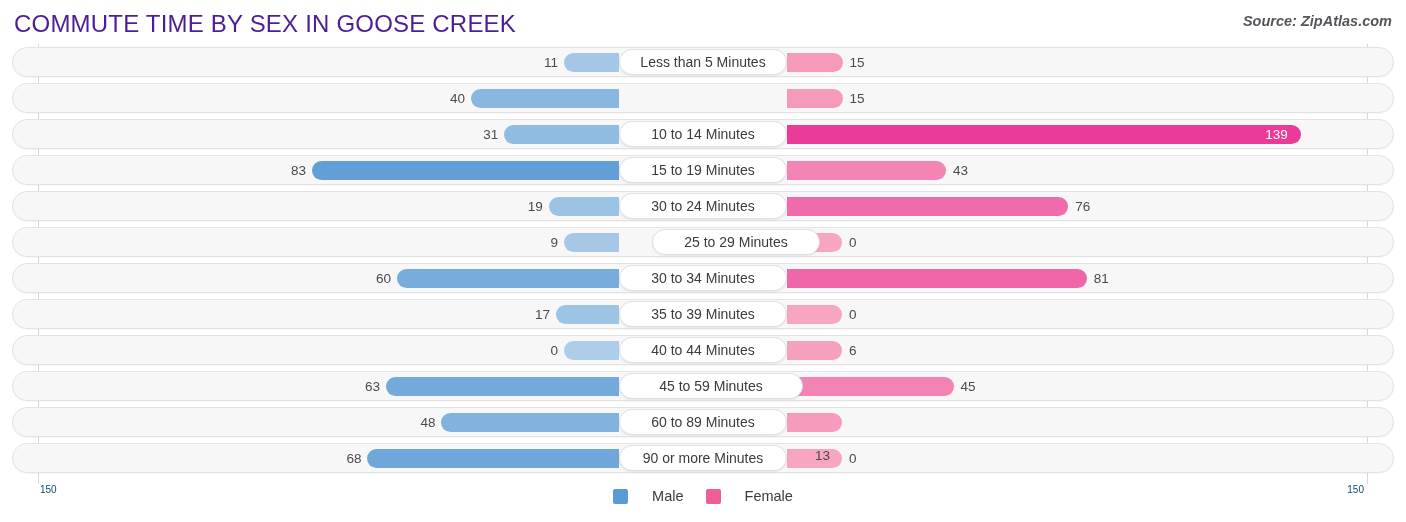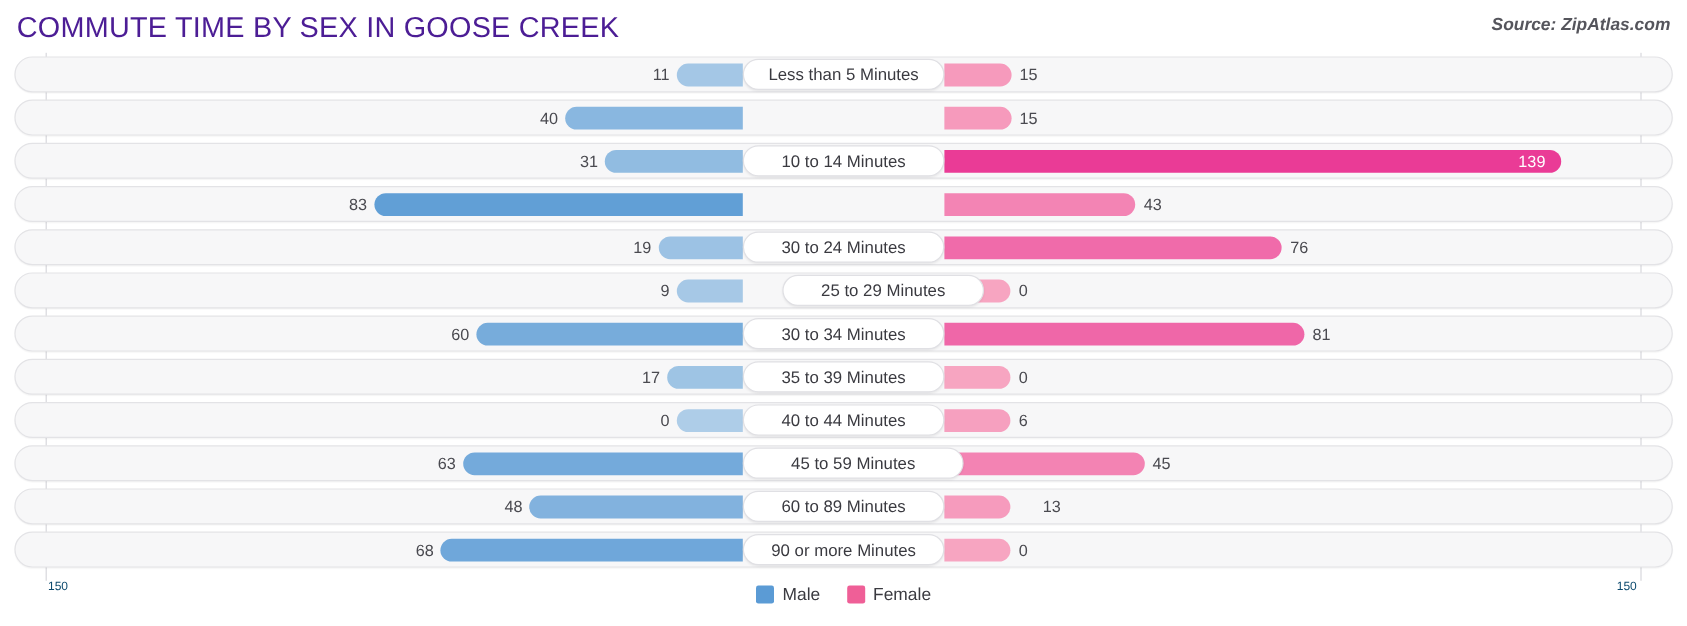--- a/index.html
+++ b/index.html
@@ -144,21 +144,22 @@
   #legend {
     position: absolute;
     left: 0; right: 0; top: 4px;
     display: flex;
     justify-content: center;
     align-items: center;
     gap: 22px;
   }
   .legend-item {
     display: flex;
-    gap: 7px;
+    align-items: center;
+    gap: 24px;
   }
   .legend-swatch {
     width: 15px; height: 15px;
     border-radius: 2px;
     display: inline-block;
   }
   .legend-label {
     font-size: 14.5px;
     color: #3a3a40;
   }
@@ -199,20 +200,21 @@
           <div class="val val-male" style="right: 907.7px;">31</div>
           <div class="val val-female inside" style="left: 1265.3px;">139</div>
           <div class="cat-pill" style="left: 619px; width: 168px;">10 to 14 Minutes</div>
         </div>
         <div class="row">
           <div class="track"></div>
           <div class="bar bar-male" style="left: 311.9px; width: 307.1px; background: rgb(97, 159, 214);"></div>
           <div class="bar bar-female" style="left: 787px; width: 159.1px; background: rgb(243, 132, 180);"></div>
           <div class="val val-male" style="right: 1100.1px;">83</div>
           <div class="val val-female" style="left: 953.1px;">43</div>
+          <div class="cat-pill" style="left: 619px; width: 168px;">15 to 19 Minutes</div>
         </div>
         <div class="row">
           <div class="track"></div>
           <div class="bar bar-male" style="left: 548.7px; width: 70.3px; background: rgb(156, 194, 228);"></div>
           <div class="bar bar-female" style="left: 787px; width: 281.2px; background: rgb(240, 107, 170);"></div>
           <div class="val val-male" style="right: 863.3px;">19</div>
           <div class="val val-female" style="left: 1075.2px;">76</div>
           <div class="cat-pill" style="left: 619px; width: 168px;">30 to 24 Minutes</div>
         </div>
         <div class="row">
@@ -253,21 +255,21 @@
           <div class="bar bar-female" style="left: 787px; width: 166.5px; background: rgb(243, 131, 179);"></div>
           <div class="val val-male" style="right: 1026.1px;">63</div>
           <div class="val val-female" style="left: 960.5px;">45</div>
           <div class="cat-pill" style="left: 619px; width: 184px;">45 to 59 Minutes</div>
         </div>
         <div class="row">
           <div class="track"></div>
           <div class="bar bar-male" style="left: 441.4px; width: 177.6px; background: rgb(130, 178, 222);"></div>
           <div class="bar bar-female" style="left: 787px; width: 55px; background: rgb(246, 155, 189);"></div>
           <div class="val val-male" style="right: 970.6px;">48</div>
-          <div class="val val-female" style="left: 869px;">13</div>
+          <div class="val val-female" style="left: 815px; margin-top: 33px;">13</div>
           <div class="cat-pill" style="left: 619px; width: 168px;">60 to 89 Minutes</div>
         </div>
         <div class="row">
           <div class="track"></div>
           <div class="bar bar-male" style="left: 367.4px; width: 251.6px; background: rgb(111, 167, 218);"></div>
           <div class="bar bar-female" style="left: 787px; width: 55px; background: rgb(247, 165, 193);"></div>
           <div class="val val-male" style="right: 1044.6px;">68</div>
           <div class="val val-female" style="left: 849px;">0</div>
           <div class="cat-pill" style="left: 619px; width: 168px;">90 or more Minutes</div>
         </div>

